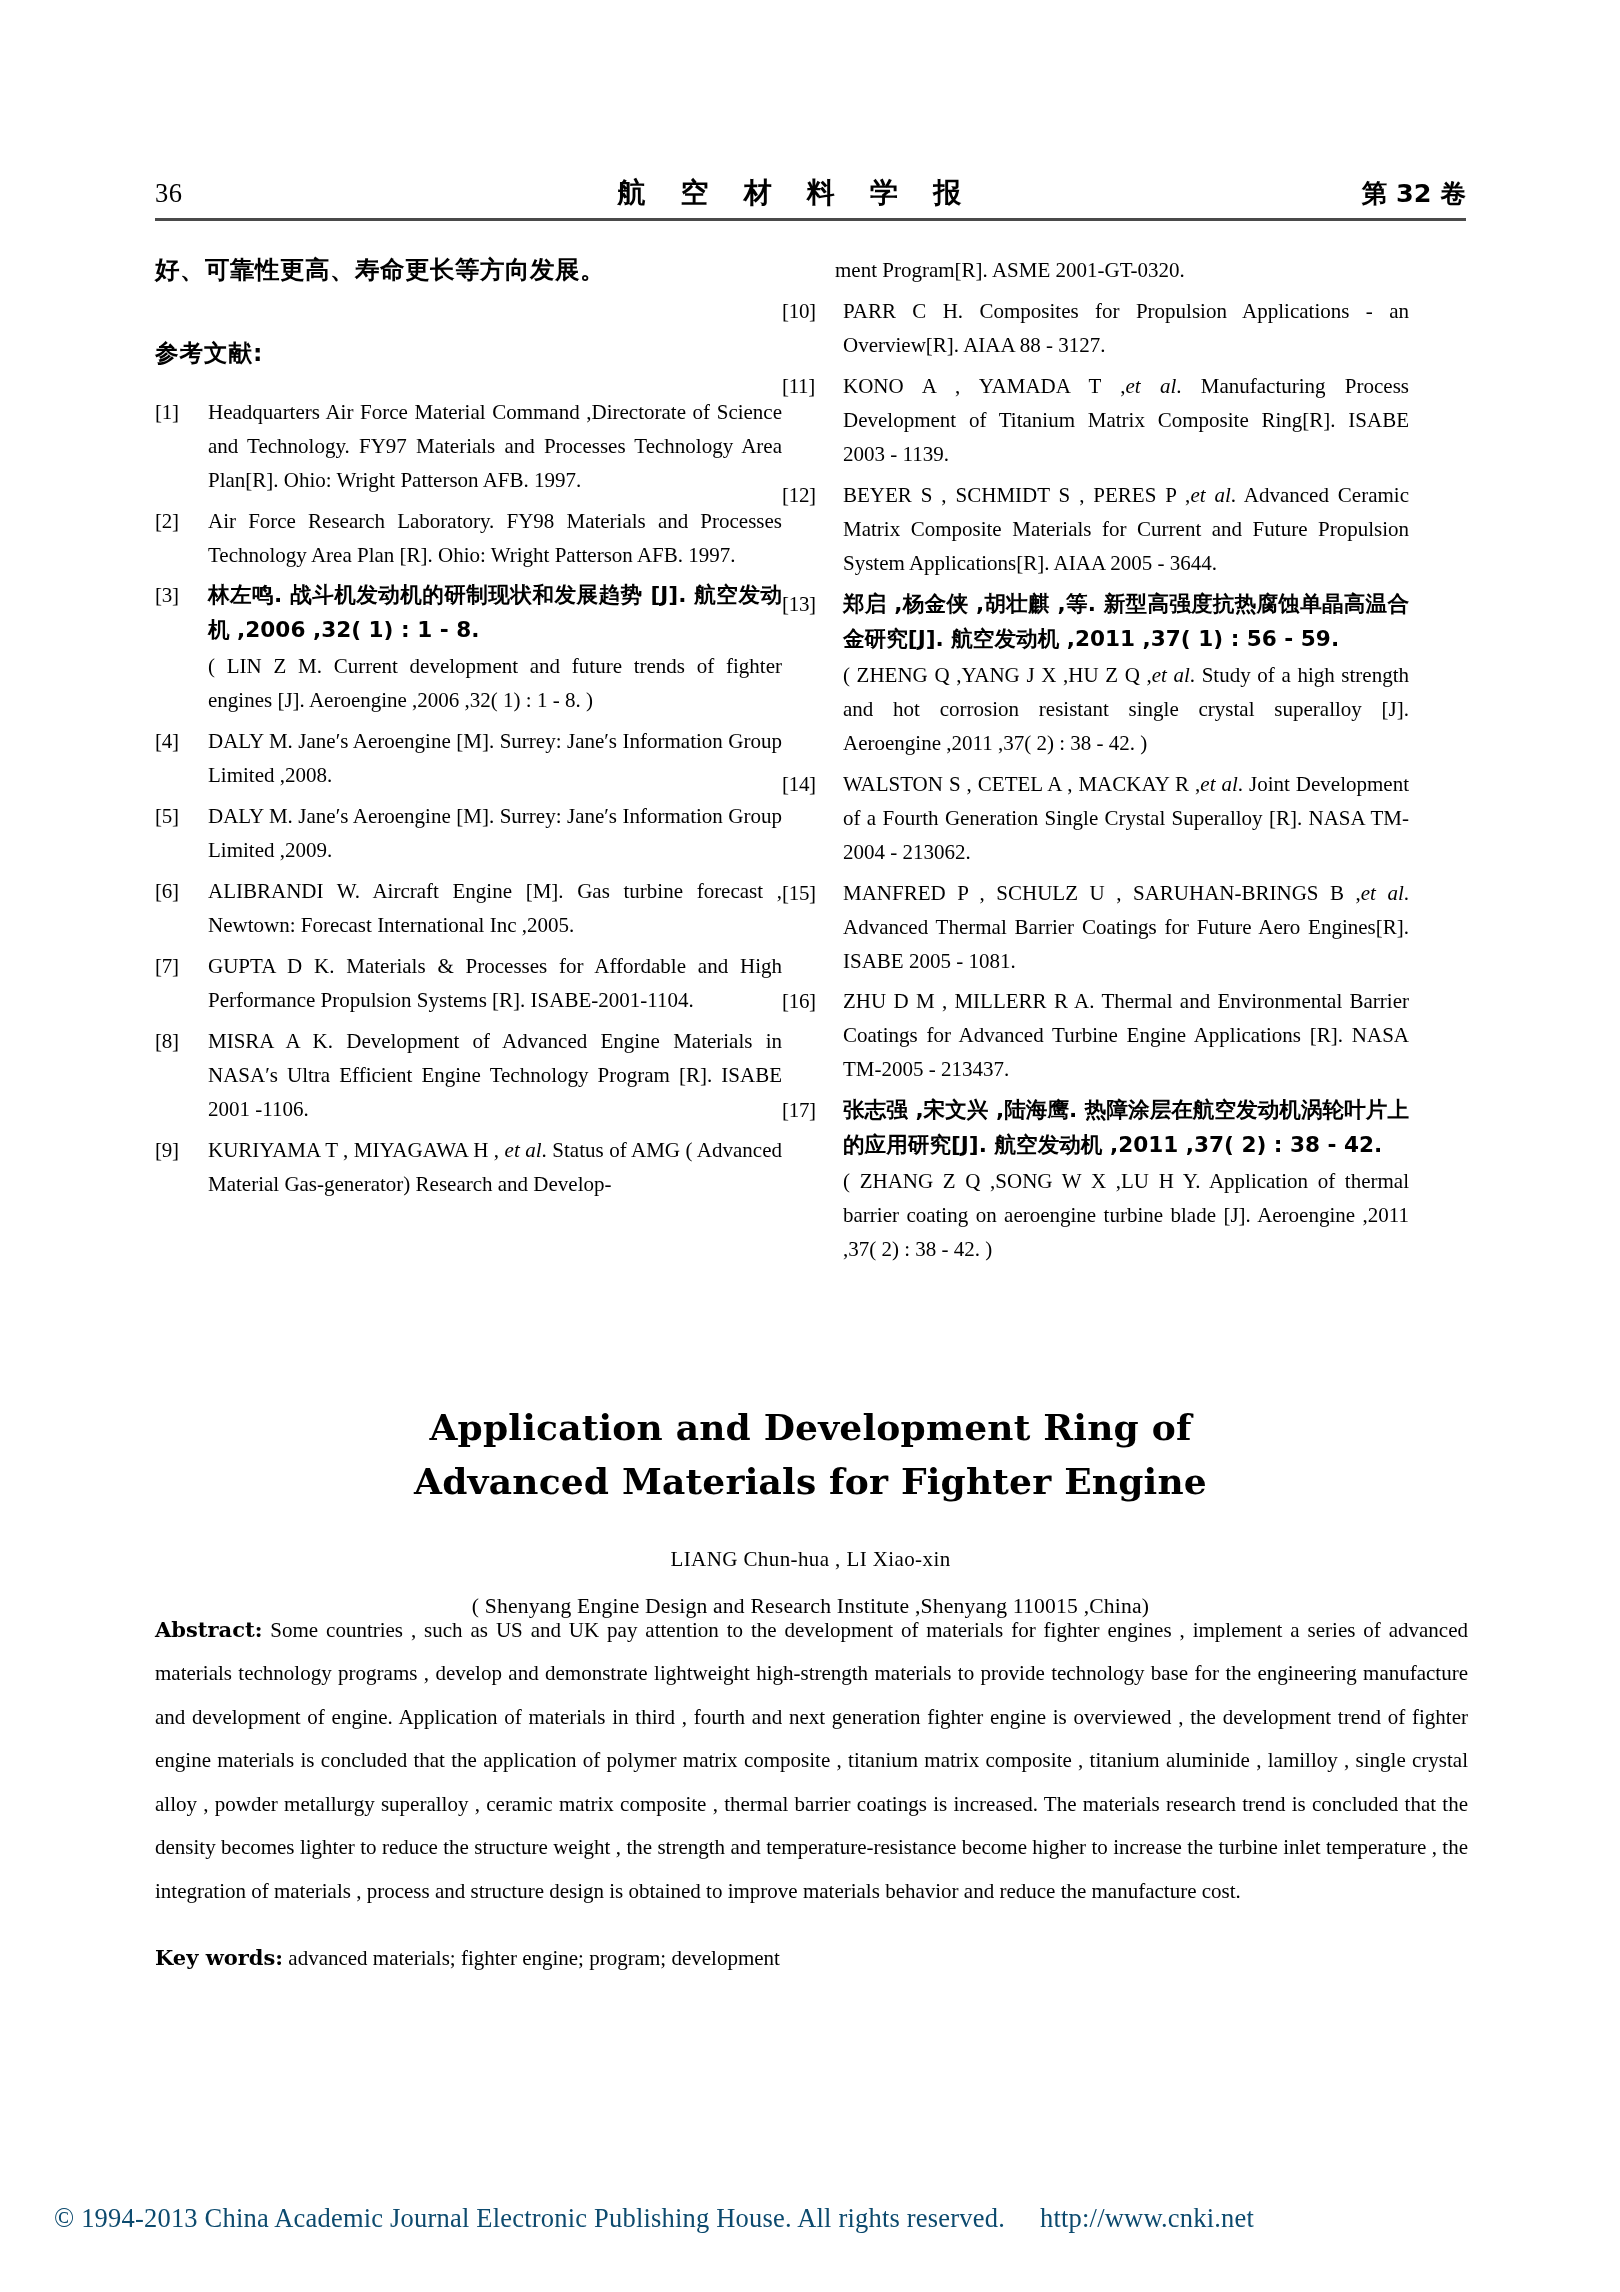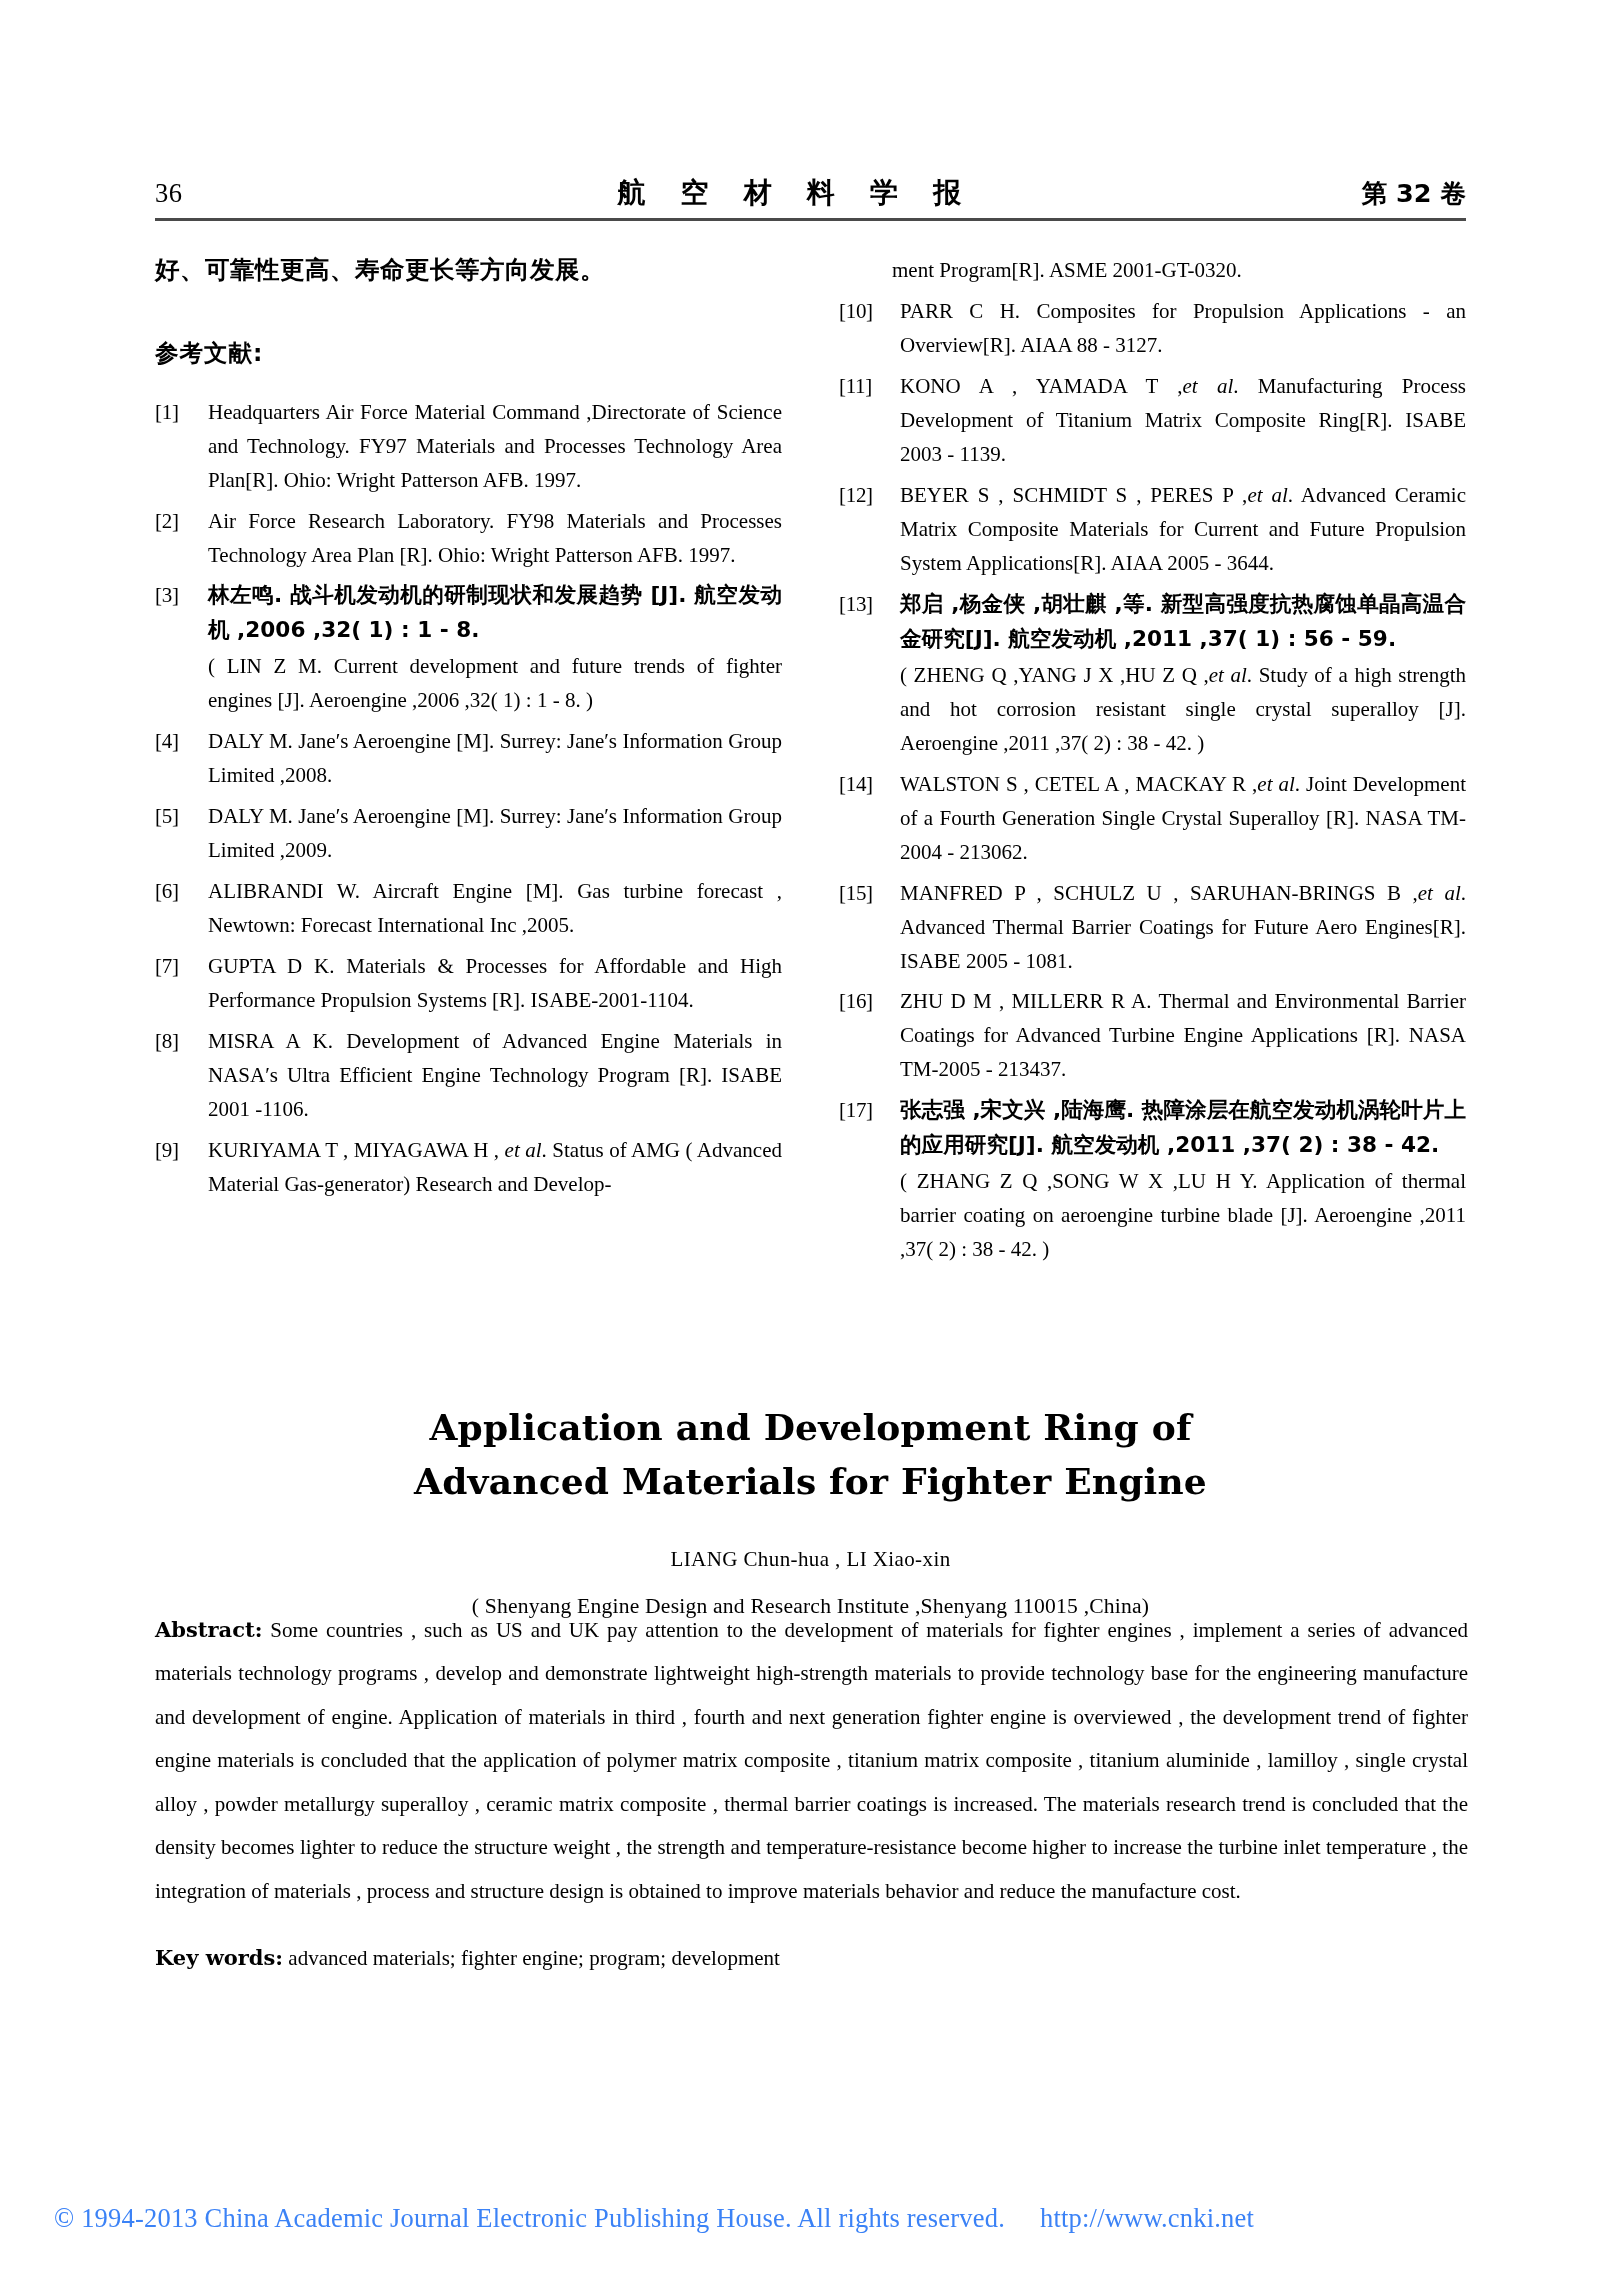--- a/index.html
+++ b/index.html
@@ -53,21 +53,20 @@
     background: #4a4a4a;
   }
 
   
   .columns {
     position: absolute;
     left: 155px;
     top: 253px;
     width: 1311px;
     display: flex;
-    justify-content: space-between;
   }
   .col {
     width: 627px;
   }
 
   .lead-para {
     font-family: "DejaVu Sans", "Liberation Sans", sans-serif;
     font-size: 24.5px;
     font-weight: 700;
     letter-spacing: 0.5px;
@@ -163,21 +162,21 @@
     line-height: 1.8;
   }
 
   
   .watermark {
     position: absolute;
     left: 54px;
     top: 2203px;
     width: 1372px;
     font-size: 26.5px;
-    color: #3b82f6;
+    color: #0c4a6e;
     letter-spacing: 0.2px;
     white-space: nowrap;
   }
   .watermark .url { margin-left: 35px; }
 </style>
 </head>
 <body>
 
 <div class="page">
 

